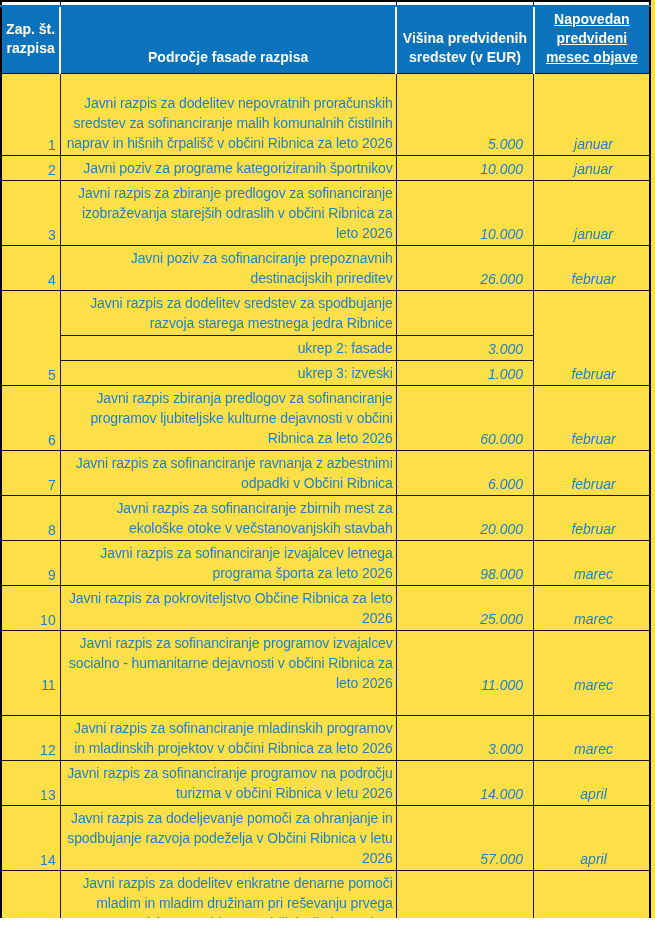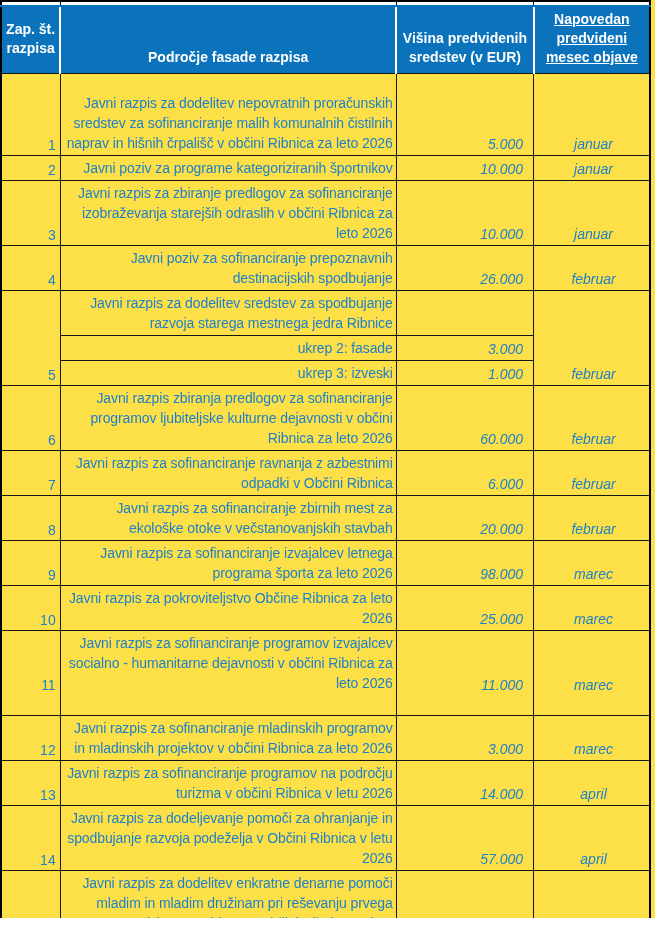--- a/index.html
+++ b/index.html
@@ -69,21 +69,21 @@
 
   <tr class="h57">
     <td class="num">3</td>
     <td class="desc">Javni razpis za zbiranje predlogov za sofinanciranje izobraževanja starejših odraslih v občini Ribnica za leto 2026</td>
     <td class="amt">10.000</td>
     <td class="month">januar</td>
   </tr>
 
   <tr class="h43">
     <td class="num">4</td>
-    <td class="desc">Javni poziv za sofinanciranje prepoznavnih destinacijskih spodbujanje</td>
+    <td class="desc">Javni poziv za sofinanciranje prepoznavnih destinacijskih prireditev</td>
     <td class="amt">26.000</td>
     <td class="month">februar</td>
   </tr>
 
   <tr class="h43">
     <td class="num" rowspan="3">5</td>
     <td class="desc">Javni razpis za dodelitev sredstev za spodbujanje razvoja starega mestnega jedra Ribnice</td>
     <td class="amt"></td>
     <td class="month" rowspan="3">februar</td>
   </tr>

